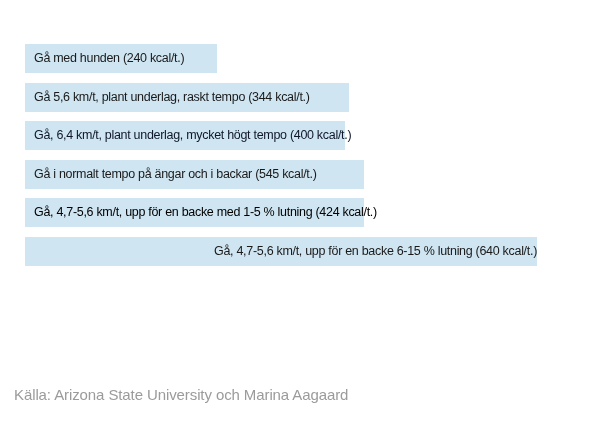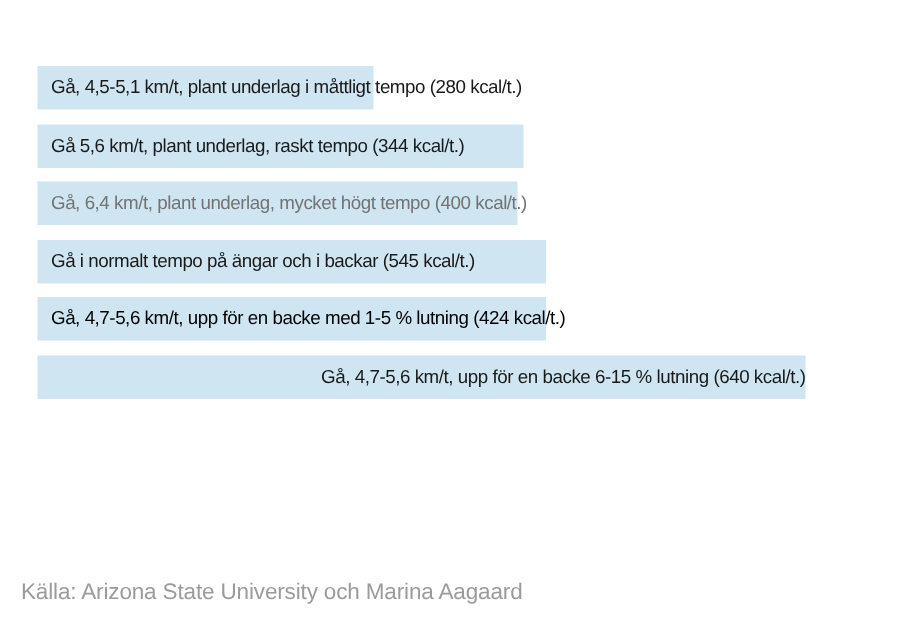--- a/index.html
+++ b/index.html
@@ -47,32 +47,32 @@
     letter-spacing: -0.1px;
     color: #9b9b9b;
     white-space: nowrap;
   }
 </style>
 </head>
 <body>
 
 <div class="chart">
     <div class="bar-row">
-    <div class="bar" style="width: 224px; background: rgb(207, 229, 241);">
-      <span class="bar-label" style="color: rgb(26, 26, 26);">Gå, 4,5-5,1 km/t, plant underlag i måttligt tempo (280 kcal/t.)</span>
+    <div class="bar" style="width: 192px; background: rgb(207, 229, 241);">
+      <span class="bar-label" style="color: rgb(26, 26, 26);">Gå med hunden (240 kcal/t.)</span>
     </div>
   </div>
     <div class="bar-row">
     <div class="bar" style="width: 324px; background: rgb(207, 229, 241);">
       <span class="bar-label" style="color: rgb(26, 26, 26);">Gå 5,6 km/t, plant underlag, raskt tempo (344 kcal/t.)</span>
     </div>
   </div>
     <div class="bar-row">
     <div class="bar" style="width: 320px; background: rgb(207, 229, 241);">
-      <span class="bar-label" style="color: #737373;">Gå, 6,4 km/t, plant underlag, mycket högt tempo (400 kcal/t.)</span>
+      <span class="bar-label" style="color: #0f172a;">Gå, 6,4 km/t, plant underlag, mycket högt tempo (400 kcal/t.)</span>
     </div>
   </div>
     <div class="bar-row">
     <div class="bar" style="width: 339.2px; background: rgb(207, 229, 241);">
       <span class="bar-label" style="color: rgb(26, 26, 26);">Gå i normalt tempo på ängar och i backar (545 kcal/t.)</span>
     </div>
   </div>
     <div class="bar-row">
     <div class="bar" style="width: 339.2px; background: rgb(207, 229, 241);">
       <span class="bar-label" style="color: #000000;">Gå, 4,7-5,6 km/t, upp för en backe med 1-5 % lutning (424 kcal/t.)</span>

